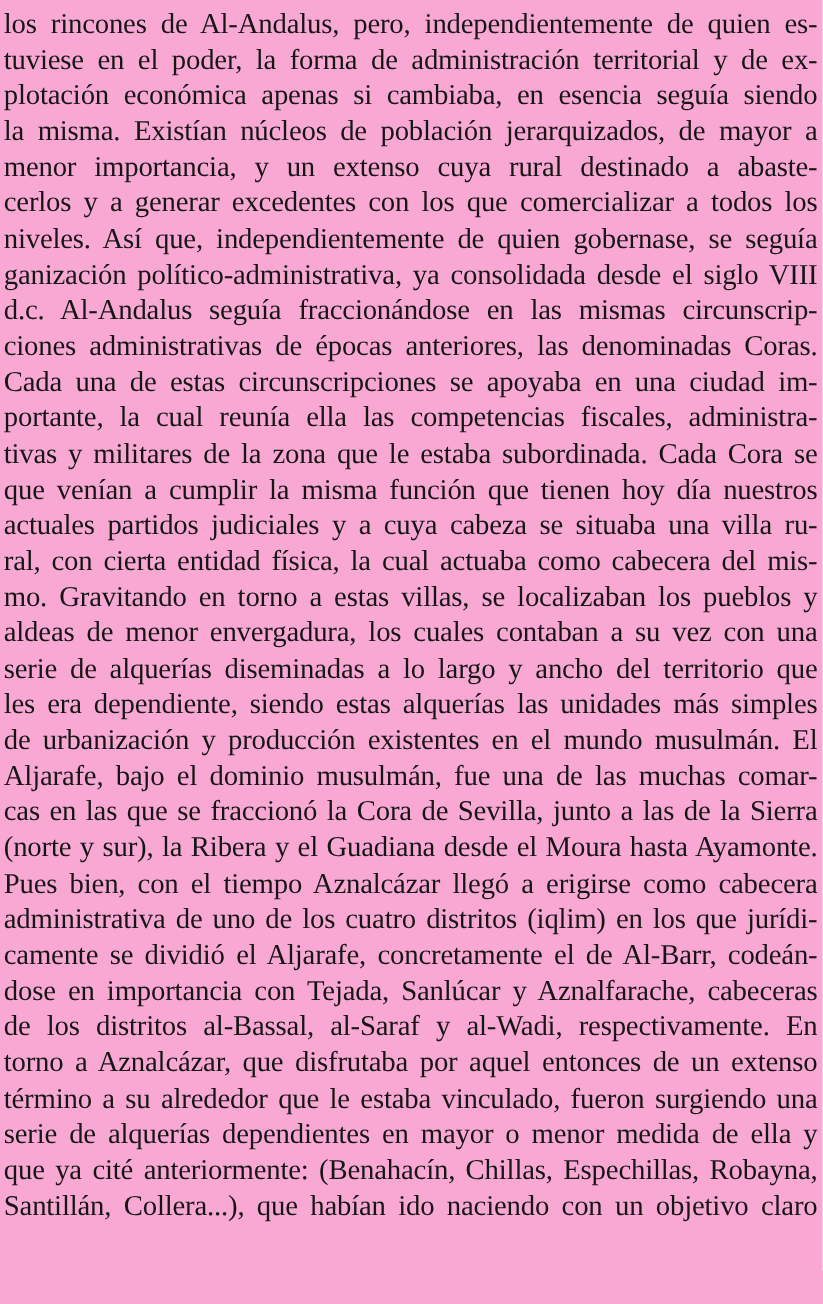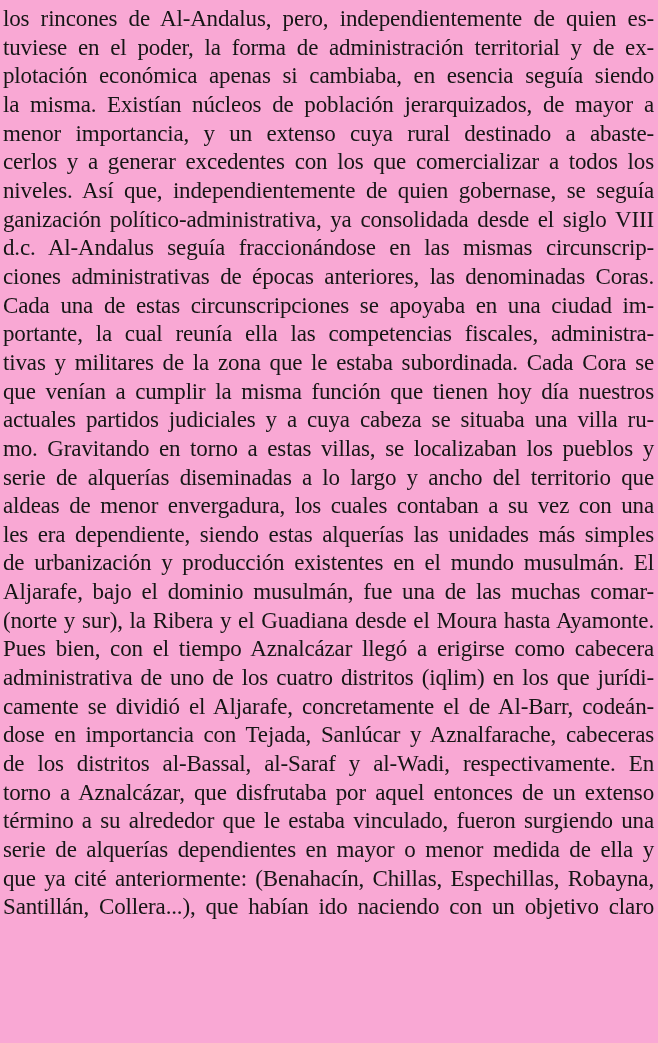--- a/index.html
+++ b/index.html
@@ -45,26 +45,28 @@
       <div class="text-line">cerlos y a generar excedentes con los que comercializar a todos los</div>
       <div class="text-line">niveles. Así que, independientemente de quien gobernase, se seguía</div>
       <div class="text-line">ganización político-administrativa, ya consolidada desde el siglo VIII</div>
       <div class="text-line">d.c. Al-Andalus seguía fraccionándose en las mismas circunscrip-</div>
       <div class="text-line">ciones administrativas de épocas anteriores, las denominadas Coras.</div>
       <div class="text-line">Cada una de estas circunscripciones se apoyaba en una ciudad im-</div>
       <div class="text-line">portante, la cual reunía ella las competencias fiscales, administra-</div>
       <div class="text-line">tivas y militares de la zona que le estaba subordinada. Cada Cora se</div>
       <div class="text-line">que venían a cumplir la misma función que tienen hoy día nuestros</div>
       <div class="text-line">actuales partidos judiciales y a cuya cabeza se situaba una villa ru-</div>
+      <div class="text-line">ral, con cierta entidad física, la cual actuaba como cabecera del mis-</div>
       <div class="text-line">mo. Gravitando en torno a estas villas, se localizaban los pueblos y</div>
+      <div class="text-line">aldeas de menor envergadura, los cuales contaban a su vez con una</div>
       <div class="text-line">serie de alquerías diseminadas a lo largo y ancho del territorio que</div>
-      <div class="text-line">aldeas de menor envergadura, los cuales contaban a su vez con una</div>
       <div class="text-line">les era dependiente, siendo estas alquerías las unidades más simples</div>
       <div class="text-line">de urbanización y producción existentes en el mundo musulmán. El</div>
       <div class="text-line">Aljarafe, bajo el dominio musulmán, fue una de las muchas comar-</div>
+      <div class="text-line">cas en las que se fraccionó la Cora de Sevilla, junto a las de la Sierra</div>
       <div class="text-line">(norte y sur), la Ribera y el Guadiana desde el Moura hasta Ayamonte.</div>
       <div class="text-line">Pues bien, con el tiempo Aznalcázar llegó a erigirse como cabecera</div>
       <div class="text-line">administrativa de uno de los cuatro distritos (iqlim) en los que jurídi-</div>
       <div class="text-line">camente se dividió el Aljarafe, concretamente el de Al-Barr, codeán-</div>
       <div class="text-line">dose en importancia con Tejada, Sanlúcar y Aznalfarache, cabeceras</div>
       <div class="text-line">de los distritos al-Bassal, al-Saraf y al-Wadi, respectivamente. En</div>
       <div class="text-line">torno a Aznalcázar, que disfrutaba por aquel entonces de un extenso</div>
       <div class="text-line">término a su alrededor que le estaba vinculado, fueron surgiendo una</div>
       <div class="text-line">serie de alquerías dependientes en mayor o menor medida de ella y</div>
       <div class="text-line">que ya cité anteriormente: (Benahacín, Chillas, Espechillas, Robayna,</div>

